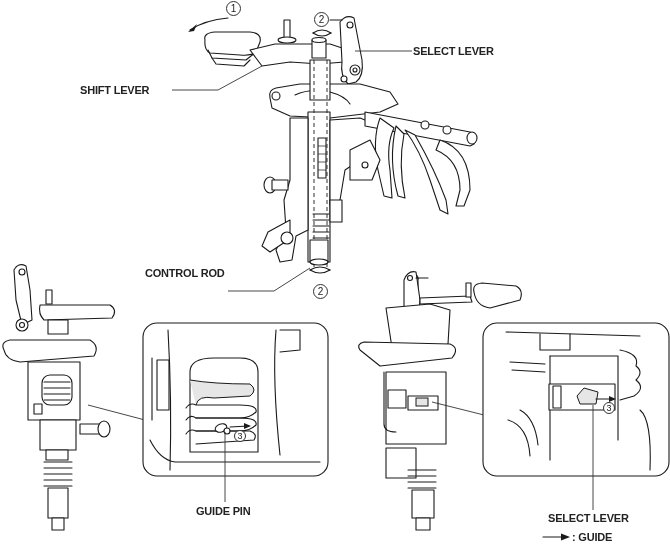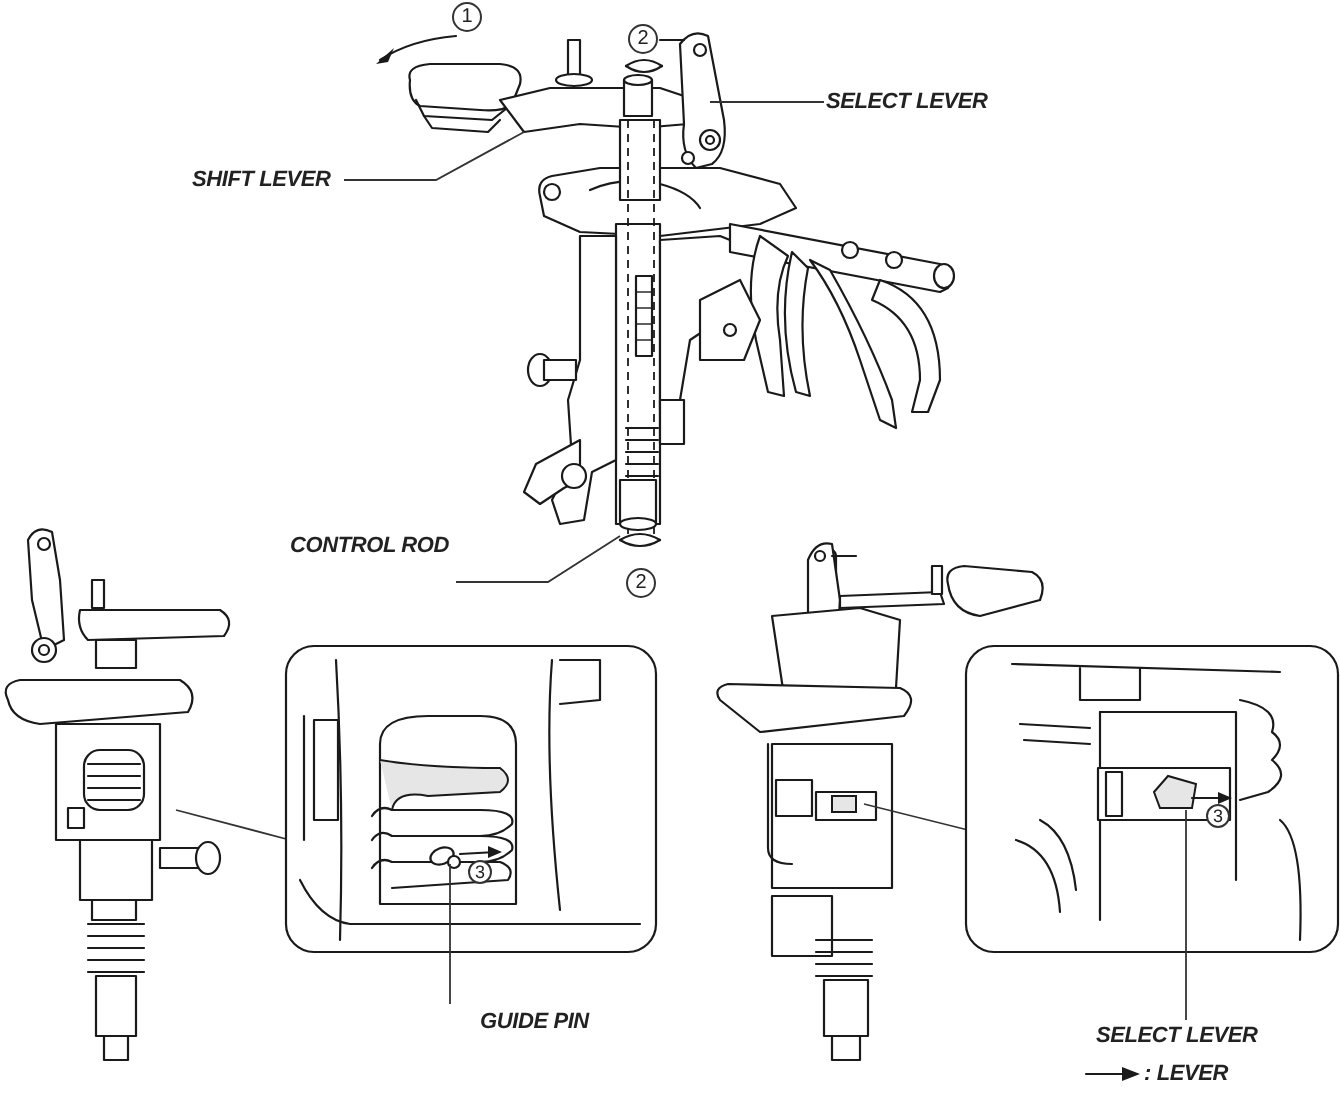--- a/index.html
+++ b/index.html
@@ -4,21 +4,21 @@
 <style>
   html, body { margin:0; padding:0; background:#ffffff; }
   body { width:670px; height:550px; position:relative; overflow:hidden; font-family:"Liberation Sans", sans-serif; }
   svg { position:absolute; left:0; top:0; }
   .ln { fill:none; stroke:#1a1a1a; stroke-width:1.1; stroke-linejoin:round; stroke-linecap:round; }
   .lt { fill:none; stroke:#1a1a1a; stroke-width:0.7; }
   .fl { fill:#ffffff; stroke:#1a1a1a; stroke-width:1.1; stroke-linejoin:round; }
   .gr { fill:#e6e6e6; stroke:#1a1a1a; stroke-width:1; }
   .dash { fill:none; stroke:#1a1a1a; stroke-width:0.9; stroke-dasharray:4 3; }
   .leader { fill:none; stroke:#333; stroke-width:0.9; }
-  .lbl { position:absolute; font-size:11px; font-weight:bold; color:#222; letter-spacing:-0.2px; white-space:nowrap;font-style:italic; }
+  .lbl { position:absolute; font-size:11px; font-weight:bold; color:#222; letter-spacing:-0.2px; white-space:nowrap; }
   .num { position:absolute; width:13px; height:13px; border:1px solid #333; border-radius:50%; font-size:10px; text-align:center; line-height:13px; color:#222; background:#fff; }
 </style>
 </head>
 <body>
 
 <svg width="670" height="550" viewBox="0 0 670 550">
 
   <g>
 
     <path class="ln" d="M228,18 Q205,20 190,30"></path>
@@ -180,23 +180,23 @@
     <path class="ln" d="M508,420 Q528,426 530,456"></path>
     <path class="ln" d="M640,410 Q652,420 650,470"></path>
   </g>
   <line class="leader" x1="593" y1="405" x2="593" y2="510"></line>
 
   <line class="ln" x1="543" y1="537" x2="566" y2="537"></line>
   <path d="M570,537 L561,533.5 L561,540.5 Z" fill="#1a1a1a"></path>
 </svg>
 
 <div class="lbl" style="left:413px;top:45px;">SELECT LEVER</div>
-<div class="lbl" style="left:96px;top:84px;">SHIFT LEVER</div>
+<div class="lbl" style="left:80px;top:84px;">SHIFT LEVER</div>
 <div class="lbl" style="left:145px;top:267px;">CONTROL ROD</div>
-<div class="lbl" style="left:196px;top:505px;margin-left:44px;">GUIDE PIN</div>
+<div class="lbl" style="left:196px;top:505px;">GUIDE PIN</div>
 <div class="lbl" style="left:548px;top:512px;">SELECT LEVER</div>
-<div class="lbl" style="left:572px;top:531px;">: LEVER</div>
+<div class="lbl" style="left:572px;top:531px;">: GUIDE</div>
 
 <div class="num" style="left:226px;top:1px;">1</div>
 <div class="num" style="left:314px;top:12px;">2</div>
 <div class="num" style="left:313px;top:284px;">2</div>
 <div class="num" style="left:234px;top:430px;width:10px;height:10px;line-height:10px;font-size:9px;">3</div>
 <div class="num" style="left:603px;top:402px;width:10px;height:10px;line-height:10px;font-size:9px;">3</div>
 
 </body></html>

